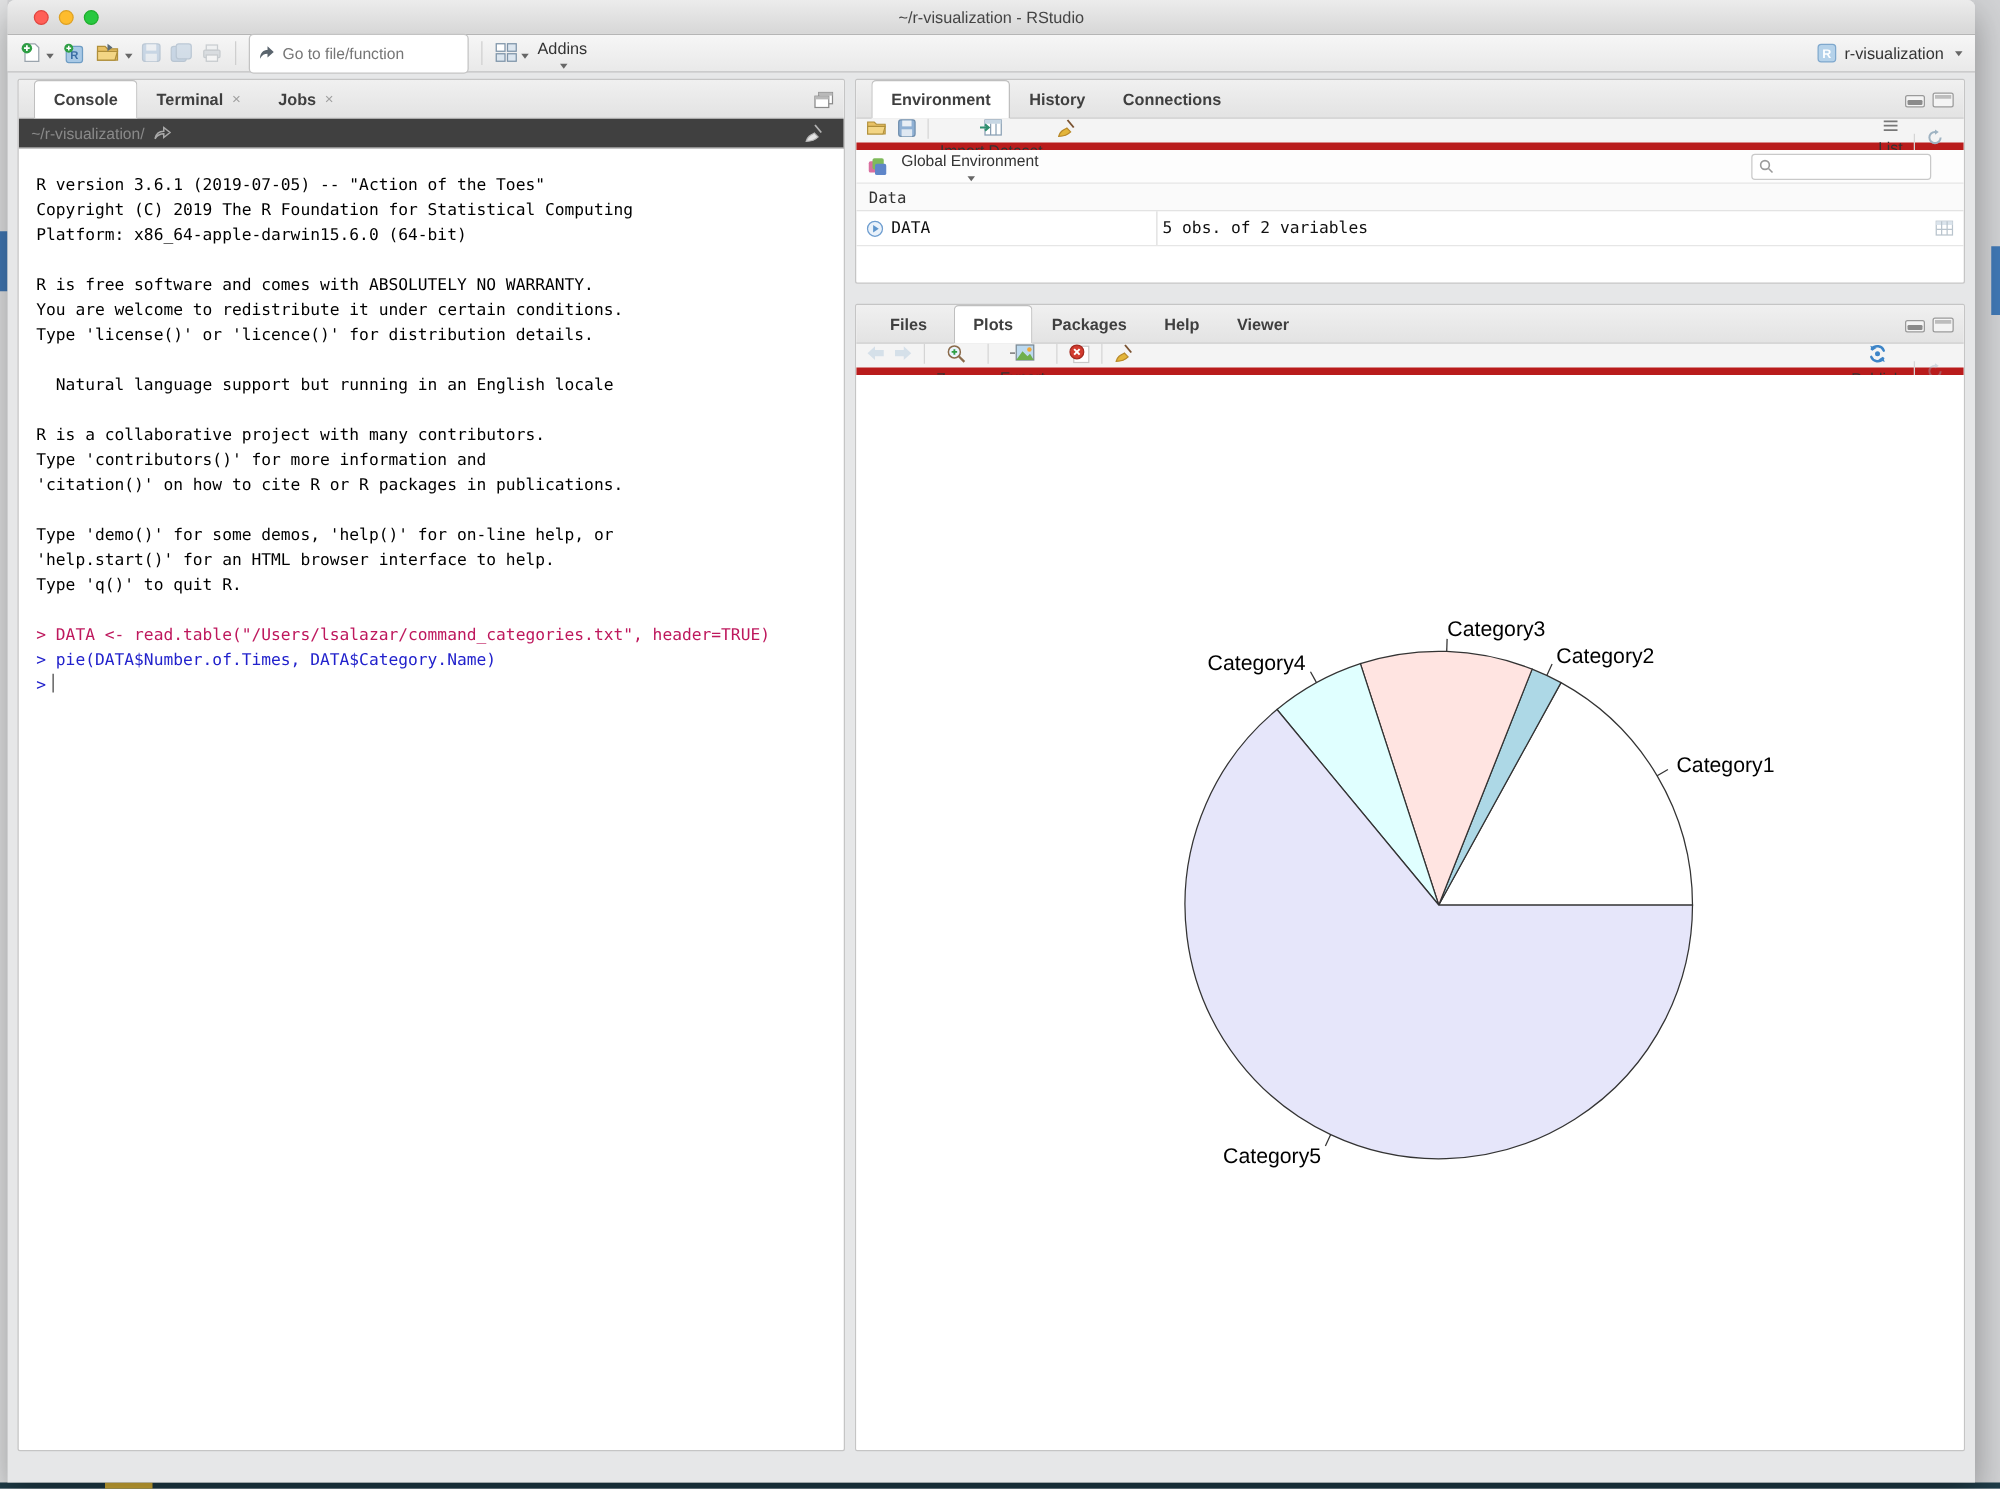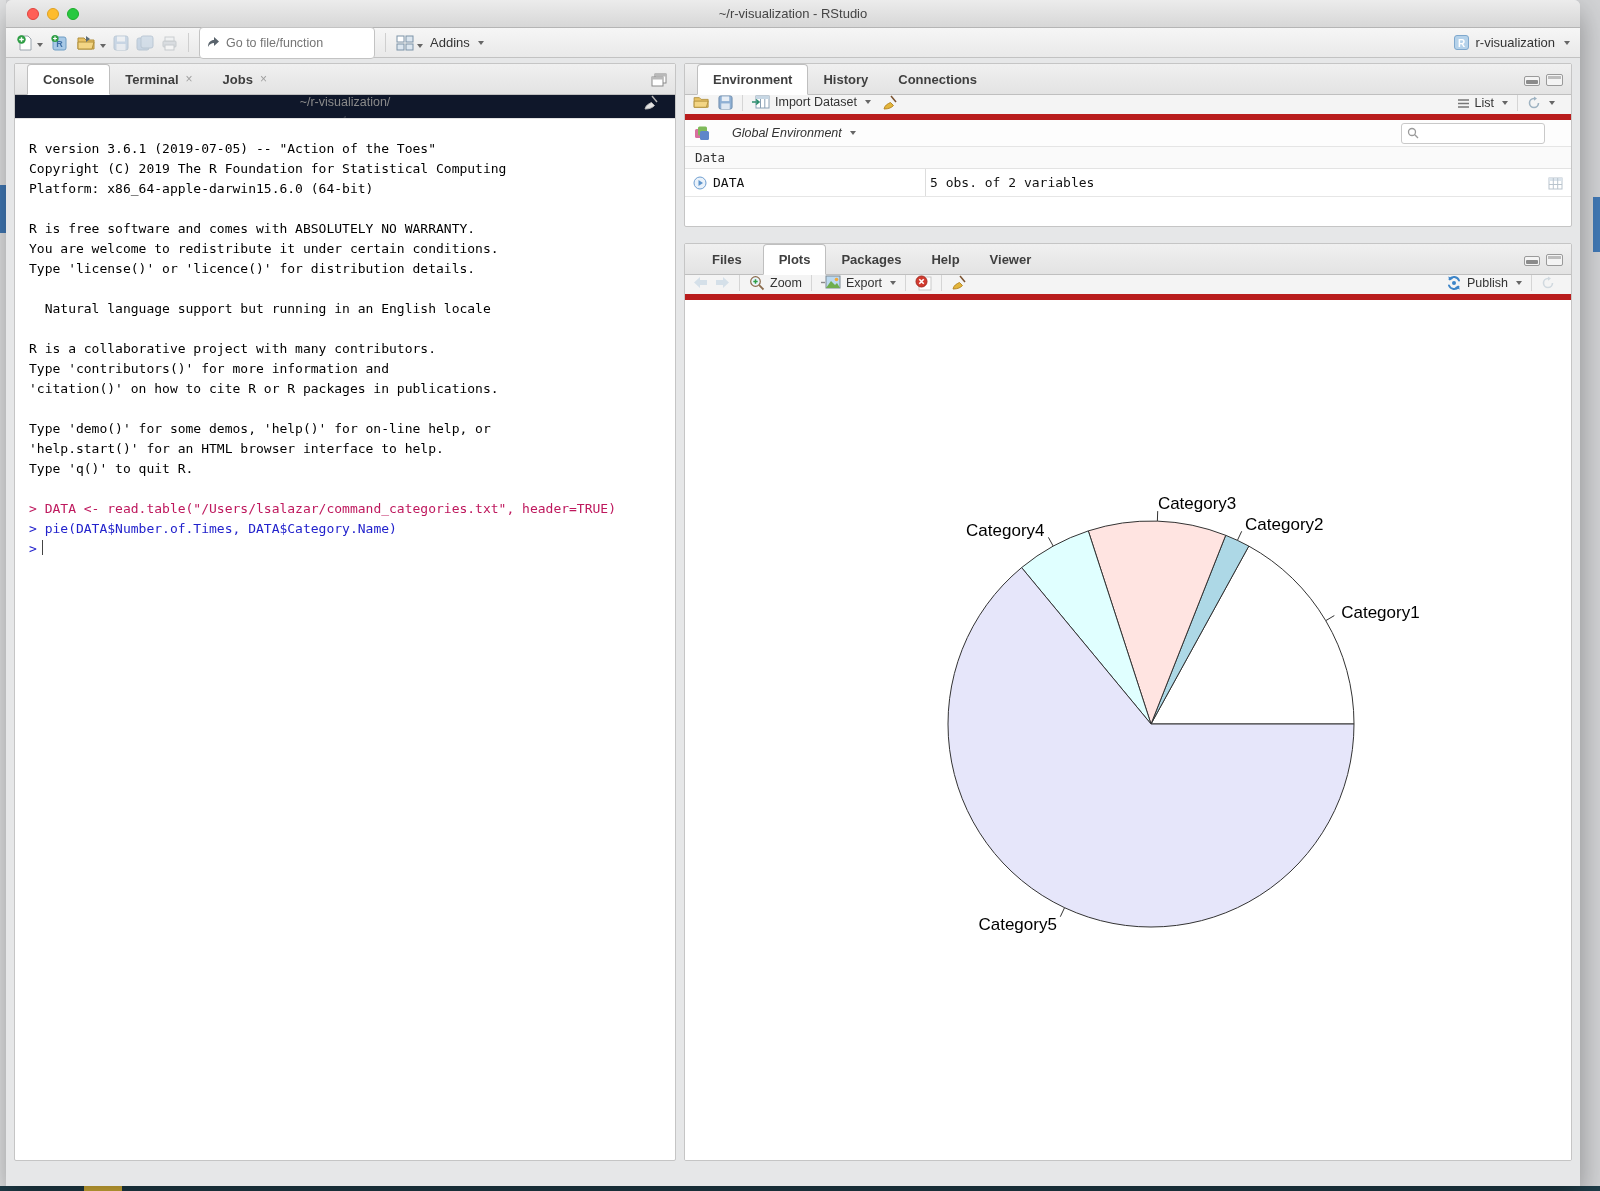--- a/index.html
+++ b/index.html
@@ -58,36 +58,36 @@
   .tab .close-x { font-size:12px; font-weight:400; color:#9f9f9f; margin-left:7px; }
   .tab.active { background:#fff; border:1px solid #bfbfbf; border-bottom:1px solid #fff;
                 border-radius:4px 4px 0 0; margin-bottom:-1px; margin-left:12px; }
   .tab.active:first-child { margin-left:12px; }
   .tabbar-right { position:absolute; right:8px; top:0; height:31px; display:flex; align-items:center; gap:6px; }
 
   .pane-toolbar { height:25px; background:#f4f4f4; border-bottom:6px solid #b91c1c;
                   display:flex; align-items:flex-start; padding:0 8px; gap:7px; font-size:12.5px; position:relative; }
   .pt-sep { width:1px; height:16px; background:#d5d5d5; margin:0 2px; }
   .pt-right { position:absolute; right:16px; display:flex; align-items:center; gap:7px; }
-  .pt-btn { display:flex; align-items:center; gap:5px; color:#333; font-size:12.5px; }
-
-  
-  .console-path { height:24px; background:#0f172a; border-bottom:1px solid #e2e2e2;
-                  display:flex; align-items:center; padding:0 10px; gap:7px; position:relative;flex-direction:column; }
+  .pt-btn { display:flex; align-items:center; gap:5px; color:#333; font-size:12.5px;flex-direction:column; }
+
+  
+  .console-path { height:24px; background:#404040; border-bottom:1px solid #e2e2e2;
+                  display:flex; align-items:center; padding:0 10px; gap:7px; position:relative; }
   .console-path .path-text { font-size:12.5px; color:#8a8a8a; }
   .console-body { padding:20px 12px 0 14px; font-family:"DejaVu Sans Mono", monospace;
                   font-size:13px; line-height:20px; color:#000; }
   .console-body pre { font:inherit; white-space:pre; }
   .cmd-line { white-space:pre; }
   .cmd-first { margin-top:20px; }
   .cursor { display:inline-block; width:1.5px; height:15px; background:#444; vertical-align:-2px; margin-left:5px; }
 
   
   .scope-row { height:27px; background:#fdfdfd; border-bottom:1px solid #e5e5e5;
-               display:flex; align-items:center; padding:0 9px; gap:22px; position:relative;font-style:italic; }
+               display:flex; align-items:center; padding:0 9px; gap:11px; position:relative; }
   .scope-row .scope-label { font-size:12.5px; color:#333; }
   .env-search { position:absolute; right:26px; display:flex; align-items:center; gap:4px;
                 width:144px; height:21px; background:#fff; border:1px solid #c9c9c9; border-radius:3px; padding:0 5px; }
   .env-section { height:22px; background:#fafafa; border-bottom:1px solid #e3e3e3;
                  font-size:12.5px; color:#333; padding:3px 0 0 10px;
                  font-family:"DejaVu Sans Mono", monospace; }
   .env-row { height:28px; border-bottom:1px solid #e6e6e6; position:relative;
              display:flex; align-items:center; font-family:"DejaVu Sans Mono", monospace; font-size:13px; }
   .env-row .obj-name { padding-left:8px; color:#111; display:flex; align-items:center; gap:6px; }
   .env-row .obj-value { position:absolute; left:240px; top:0; bottom:0; right:30px;

